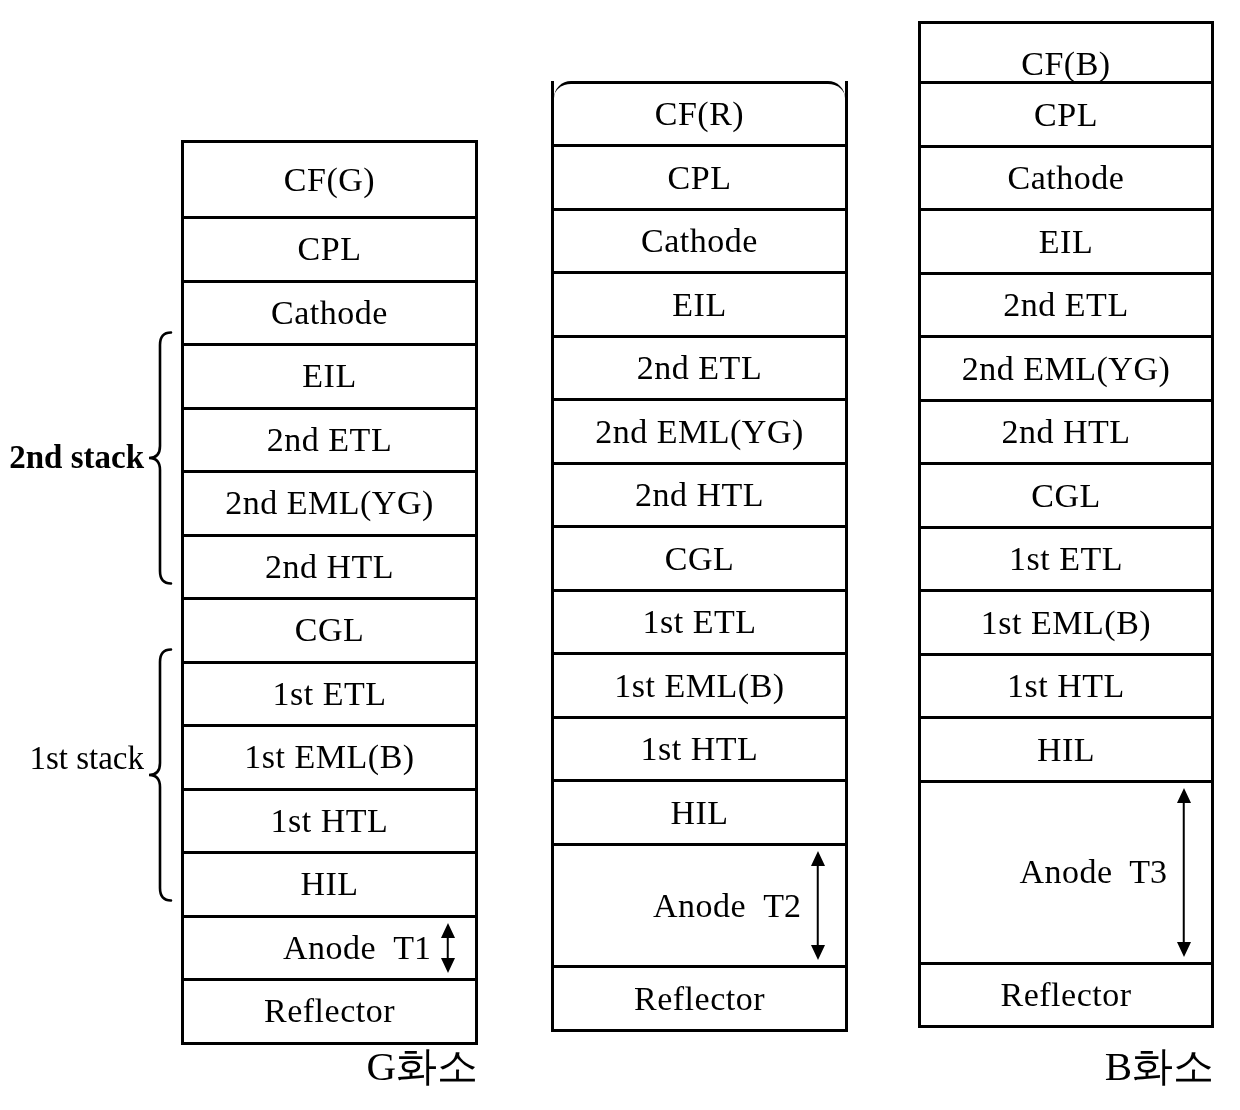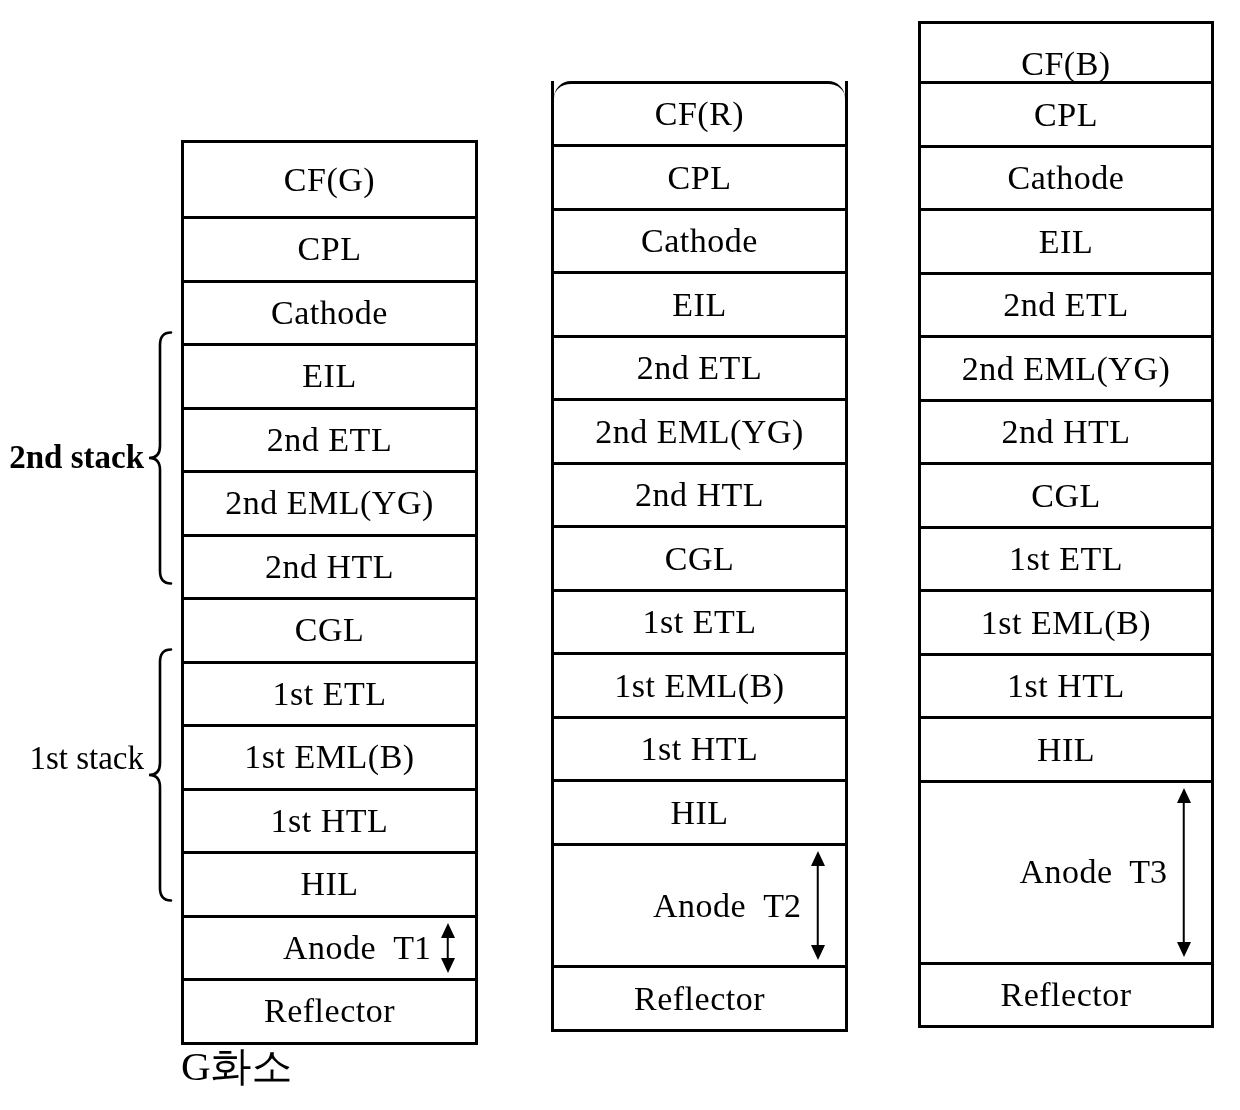--- a/index.html
+++ b/index.html
@@ -64,21 +64,21 @@
     left: 50%;
     transform: translateX(-50%);
     width: 0; height: 0;
     border-left: 7px solid transparent;
     border-right: 7px solid transparent;
   }
   .thick-arrow .head.up   { top: 0;    border-bottom: 15px solid #000; }
   .thick-arrow .head.down { bottom: 0; border-top:    15px solid #000; }
   .pixel-caption {
     position: absolute;
-    text-align: left;
+    text-align: right;
     font-size: 41px;
     line-height: 1;
     white-space: nowrap;
   }
   .stack-brace-label {
     position: absolute;
     left: 0;
     width: 144px;
     text-align: right;
     font-size: 33px;
@@ -238,20 +238,21 @@
         <div class="thick-arrow">
           <div class="head up"></div>
           <div class="shaft"></div>
           <div class="head down"></div>
         </div>
       </div>
       <div class="layer" style="height: 63.5px;">
         <span class="layer-label">Reflector</span>
       </div>
     </div>
+    <div class="pixel-caption" style="left: 918px; top: 1046px; width: 296px;">B화소</div>
     <svg class="stack-brace" width="24" height="254" viewBox="0 0 24 254" style="left: 148px; top: 330.5px;">
       <path d="M 23,1.5 Q 12,1.5 12,14 L 12,115 Q 12,127 1,127 Q 12,127 12,139 L 12,240 Q 12,252.5 23,252.5" fill="none" stroke="#000000" stroke-width="2.6" stroke-linecap="round"></path>
     </svg>
     <div class="stack-brace-label" style="top: 440.5px; width: 144px; font-weight: bold;">2nd stack</div>
     <svg class="stack-brace" width="24" height="254" viewBox="0 0 24 254" style="left: 148px; top: 648px;">
       <path d="M 23,1.5 Q 12,1.5 12,14 L 12,115 Q 12,127 1,127 Q 12,127 12,139 L 12,240 Q 12,252.5 23,252.5" fill="none" stroke="#000000" stroke-width="2.6" stroke-linecap="round"></path>
     </svg>
     <div class="stack-brace-label" style="top: 742px; width: 144px;">1st stack</div>
   </div>
 

